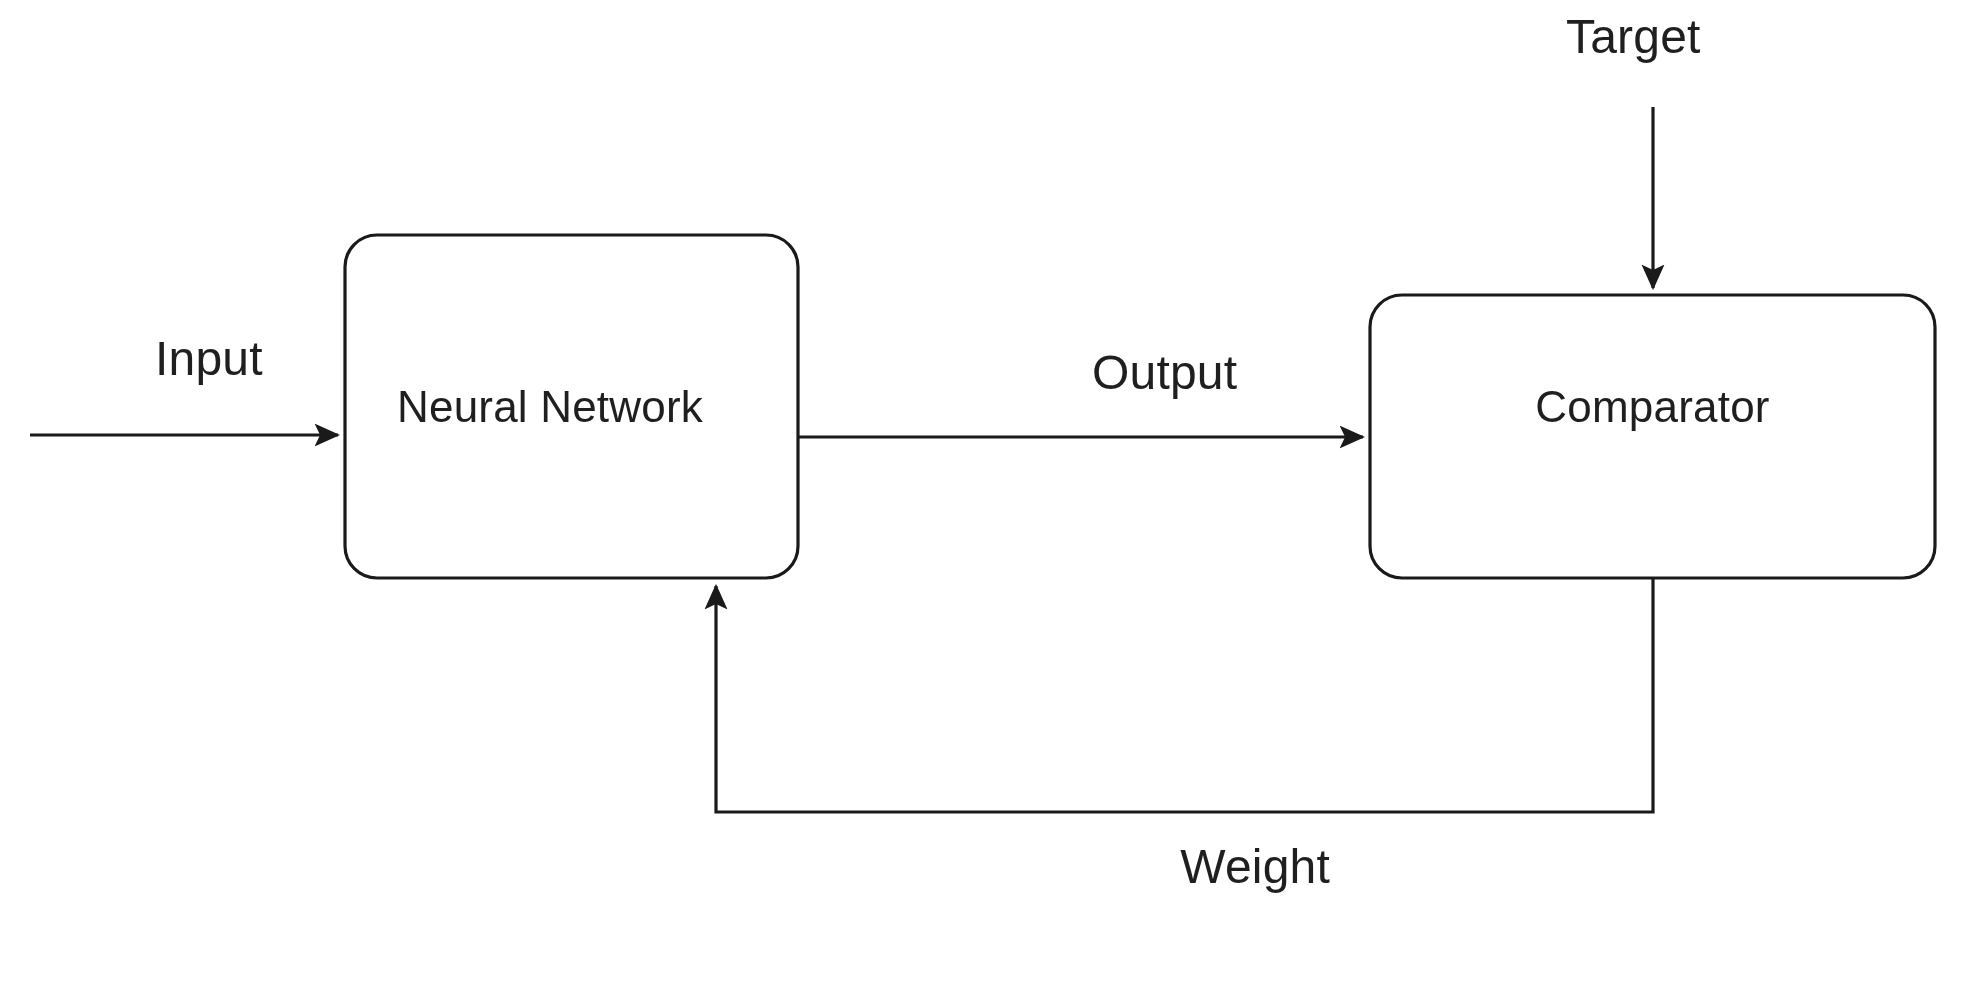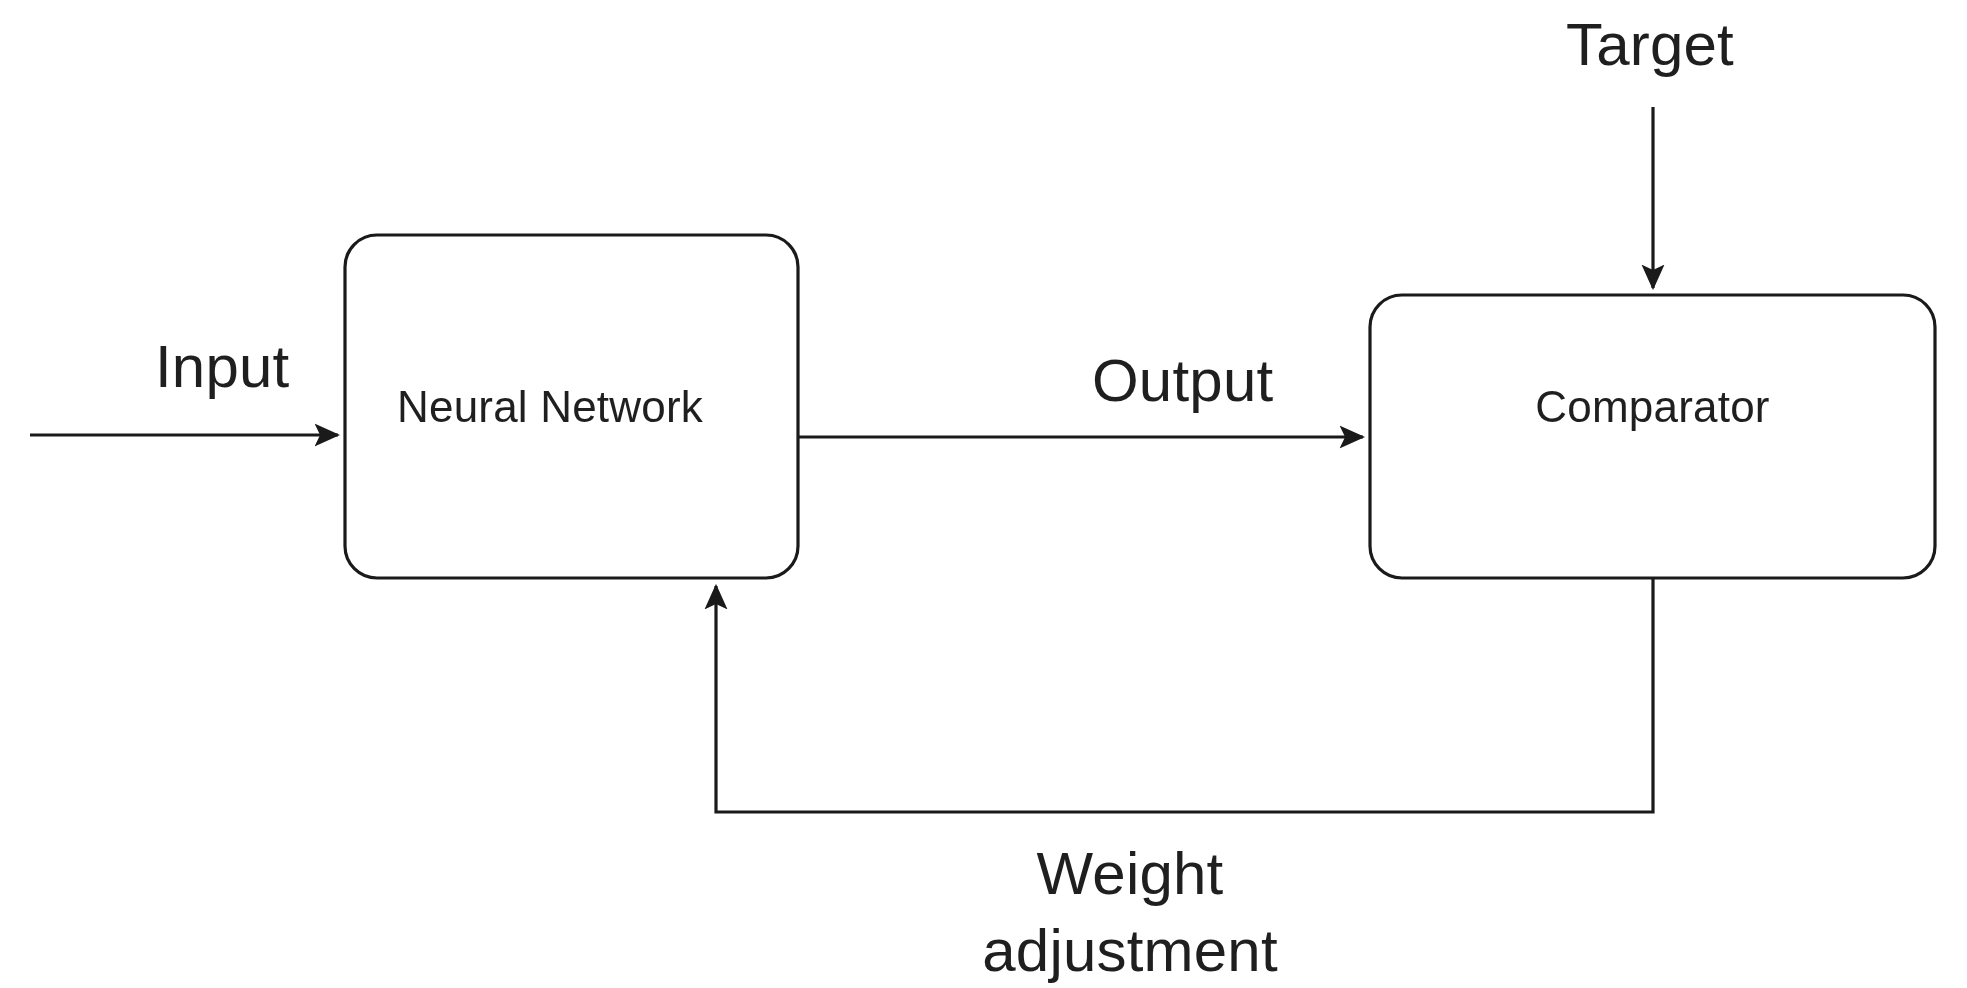--- a/index.html
+++ b/index.html
@@ -39,21 +39,21 @@
     stroke-linejoin: miter;
   }
   .arrow-head {
     fill: #1a1a1a;
     stroke: none;
   }
   .diagram-label {
     position: absolute;
     color: #1f1f1f;
     font-family: "Liberation Sans", sans-serif;
-    font-size: 60px;
+    font-size: 48px;
     font-weight: 400;
     line-height: 1.22;
     white-space: pre;
     letter-spacing: 0.2px;
     -webkit-font-smoothing: antialiased;
   }
   .node-label {
     position: absolute;
     color: #1f1f1f;
     font-family: "Liberation Sans", sans-serif;
@@ -61,21 +61,21 @@
     font-weight: 400;
     white-space: pre;
     letter-spacing: 0.2px;
     text-align: center;
   }
   .edge-label {
     text-align: center;
   }
   .multiline {
     white-space: normal;
-    text-align: center;
+    text-align: right;
     line-height: 1.28;
   }
   
   #label-input        { left: 155px;  top: 330px;  }
   #label-output       { left: 1092px; top: 344px;  }
   #label-target       { left: 1566px; top: 8px;    }
   #label-weight-adj   { left: 930px;  top: 836px;  width: 400px; }
   #label-neural-network { left: 345px;  top: 382px; width: 410px; }
   #label-comparator     { left: 1370px; top: 382px; width: 565px; }
 </style>
@@ -109,16 +109,15 @@
   <div class="node-label" id="label-comparator">Comparator</div>
 
   <div class="diagram-label edge-label" id="label-input">Input</div>
 
   <div class="diagram-label edge-label" id="label-output">Output</div>
 
   <div class="diagram-label edge-label" id="label-target">Target</div>
 
   <div class="diagram-label multiline" id="label-weight-adj">
     <div>Weight</div>
-    <div>adjustment</div>
   </div>
 
 </div>
 
 </body></html>

